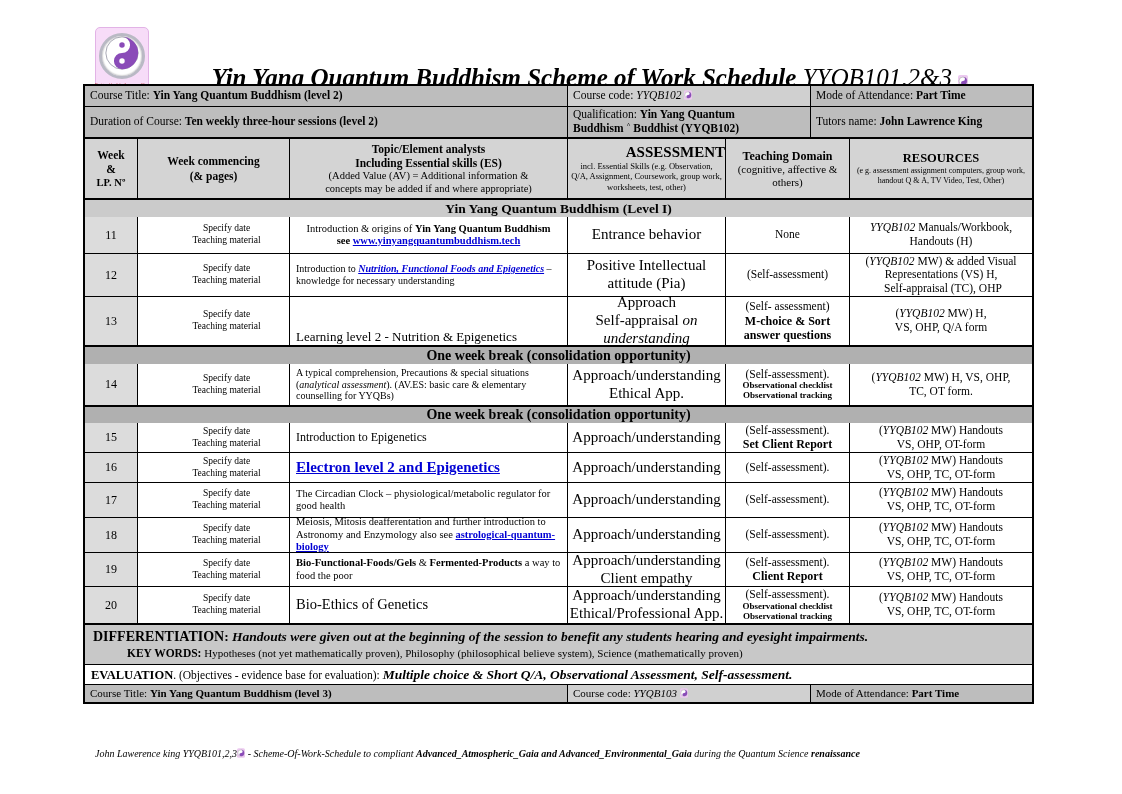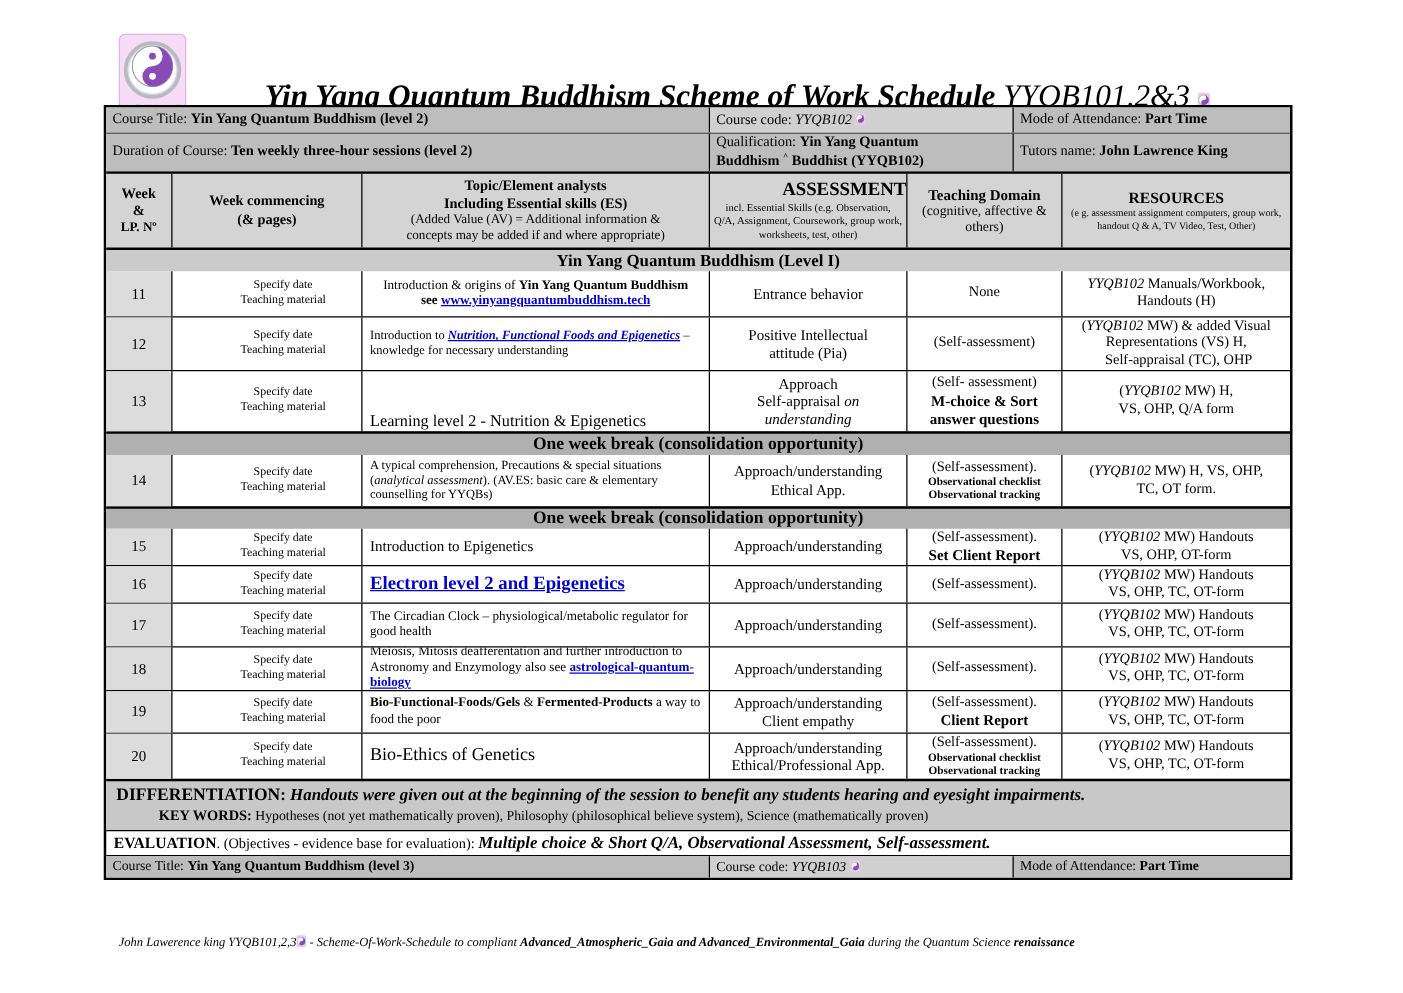--- a/index.html
+++ b/index.html
@@ -51,21 +51,21 @@
   .colhead-s{font-size:10.5px;line-height:1.2;}
   .assess-big{font-weight:bold;font-size:15px;line-height:1.1;text-align:right;}
   .sub8{font-size:8.5px;line-height:1.25;}
   .sub7{font-size:8px;line-height:1.3;}
   .res-big{font-weight:bold;font-size:12.5px;line-height:1.2;}
   .dom-big{font-weight:bold;font-size:12px;line-height:1.2;}
   .dom-sub{font-size:11px;line-height:1.15;}
 
   .wknum{font-size:12px;}
   .spec{font-size:9.5px;line-height:1.25;text-align:center;padding-left:26px;}
-  .assess{font-size:12px;line-height:1.18;text-align:center;}
+  .assess{font-size:15px;line-height:1.18;text-align:center;}
   .domain{font-size:11.5px;line-height:1.18;text-align:center;}
   .dom-bold{font-weight:bold;font-size:12px;}
   .dom-small{font-weight:bold;font-size:9px;line-height:1.1;}
   .res{font-size:11.5px;line-height:1.17;text-align:center;}
   .rcode{font-style:italic;}
 
   .t105{font-size:10.5px;line-height:1.2;}
   .t10{font-size:10px;line-height:1.2;}
   .t12{font-size:12px;} .t13{font-size:13px;justify-content:flex-end;} .t145{font-size:14.5px;}
 

